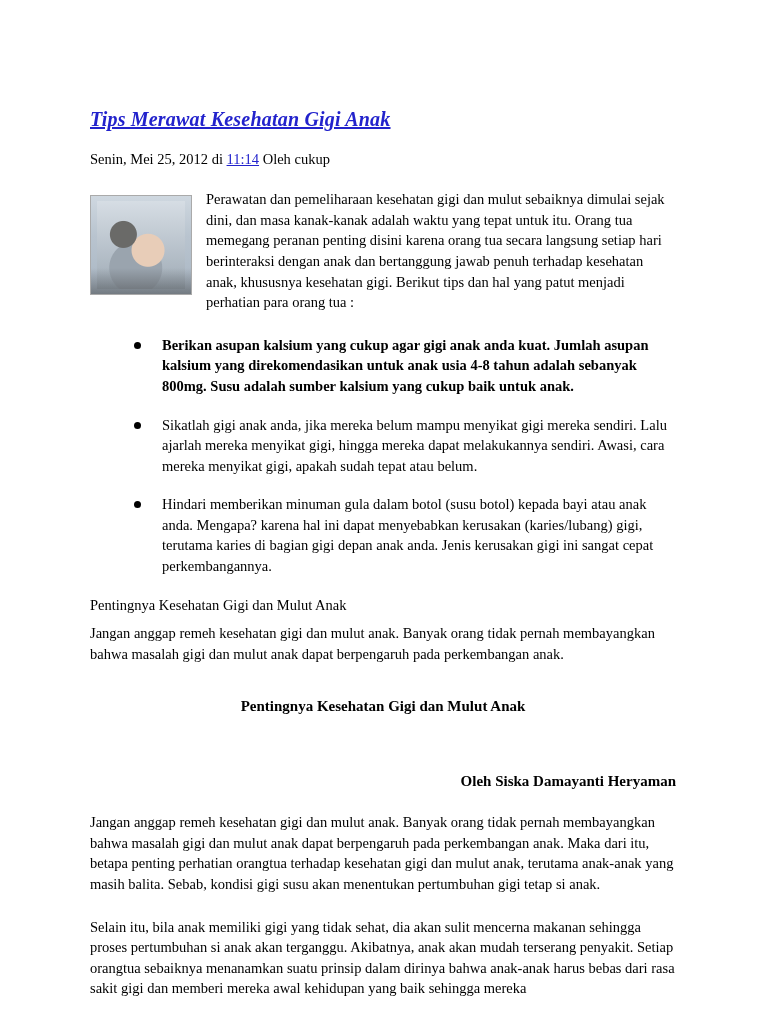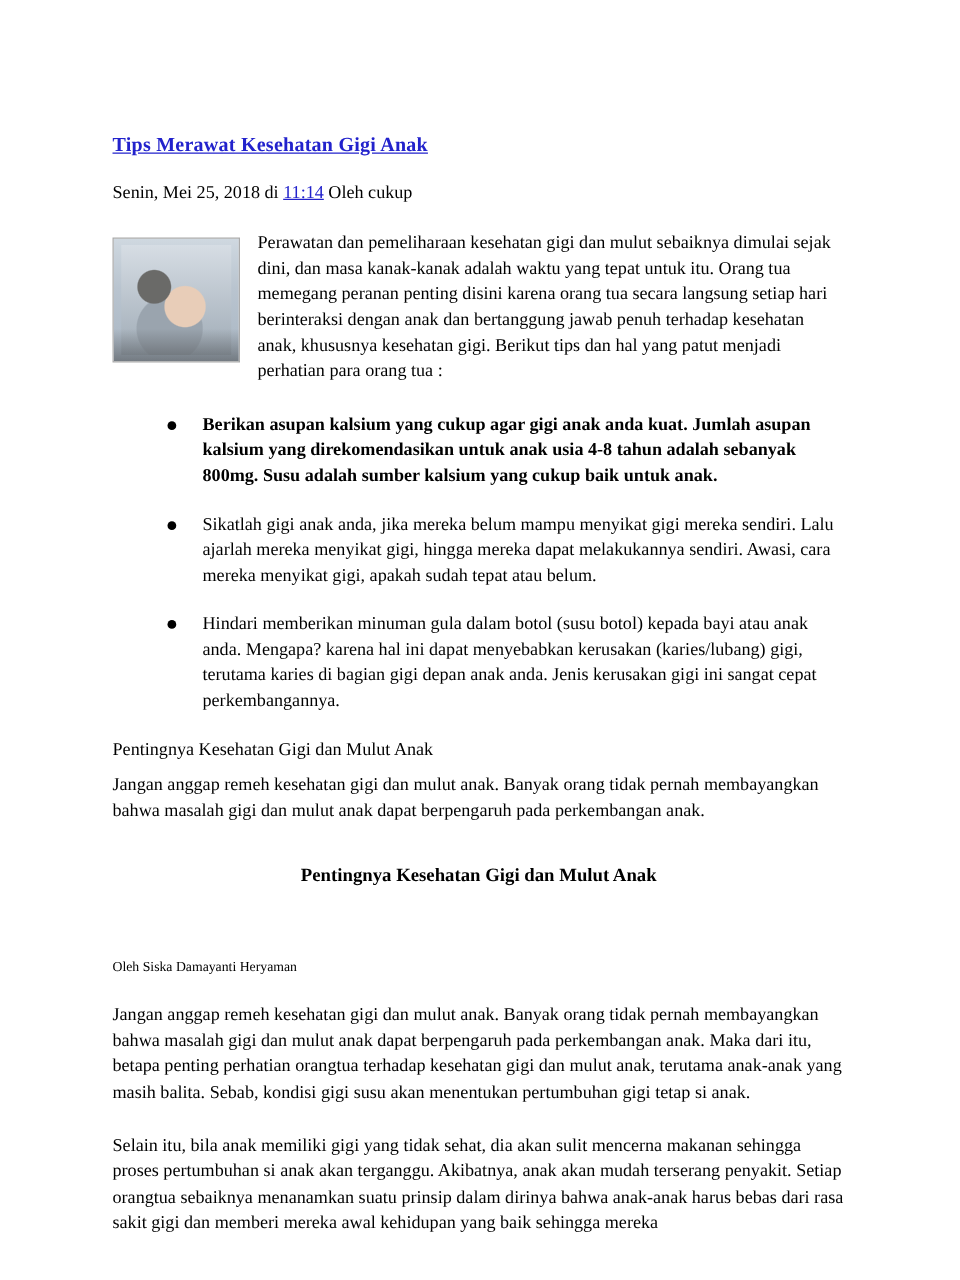--- a/index.html
+++ b/index.html
@@ -17,26 +17,27 @@
   .page {
     position: relative;
     width: 768px;
     height: 1024px;
     background: #ffffff;
     box-sizing: border-box;
     padding: 108px 92px 0 90px;
   }
   .doc-title {
     font-family: "Liberation Serif", serif;
-    font-size: 16px;
+    font-size: 20px;
     font-weight: bold;
     color: #2222cc;
     text-decoration: underline;
     margin: 0 0 18px 0;
     letter-spacing: 0.2px;
+    font-style: italic;
   }
   .meta-line {
     font-size: 14.5px;
     margin: 0 0 20px 0;
     line-height: 1.4;
   }
   .meta-link {
     color: #2222cc;
     text-decoration: underline;
     margin-top: 32px;
@@ -107,42 +108,42 @@
   .section-block {
     margin-top: 6px;
   }
   .centered-head {
     text-align: center;
     font-size: 15px;
     font-weight: bold;
     margin: 34px 0 0 0;
   }
   .author-line {
-    text-align: left;
-    font-size: 11px;
-    font-weight: normal;
+    text-align: right;
+    font-size: 15px;
+    font-weight: bold;
     margin: 58px 0 0 0;
   }
   .tail-para {
     margin-top: 22px;
   }
   .clearfix::after {
     content: "";
     display: block;
     clear: both;
   }
 </style>
 </head>
 <body>
 
 <div class="page">
 
   <h1 class="doc-title">Tips Merawat Kesehatan Gigi Anak</h1>
 
-  <p class="meta-line"><span>Senin, Mei 25, 2018 di </span><span class="meta-link">11:14</span><span> Oleh cukup</span></p>
+  <p class="meta-line"><span>Senin, Mei 25, 2012 di </span><span class="meta-link">11:14</span><span> Oleh cukup</span></p>
 
   <div class="intro-wrap clearfix">
     <div class="photo">
       <div class="ph-inner"></div>
       <div class="ph-shadow"></div>
     </div>
     <p class="body-para">Perawatan dan pemeliharaan kesehatan gigi dan mulut sebaiknya dimulai sejak dini,  dan masa kanak-kanak adalah waktu yang tepat untuk itu. Orang tua memegang peranan penting disini karena orang tua secara langsung setiap hari berinteraksi dengan anak dan bertanggung jawab penuh terhadap kesehatan anak, khususnya kesehatan gigi. Berikut tips dan hal yang patut menjadi perhatian para orang tua :</p>
   </div>
 
   <ul class="tips">

